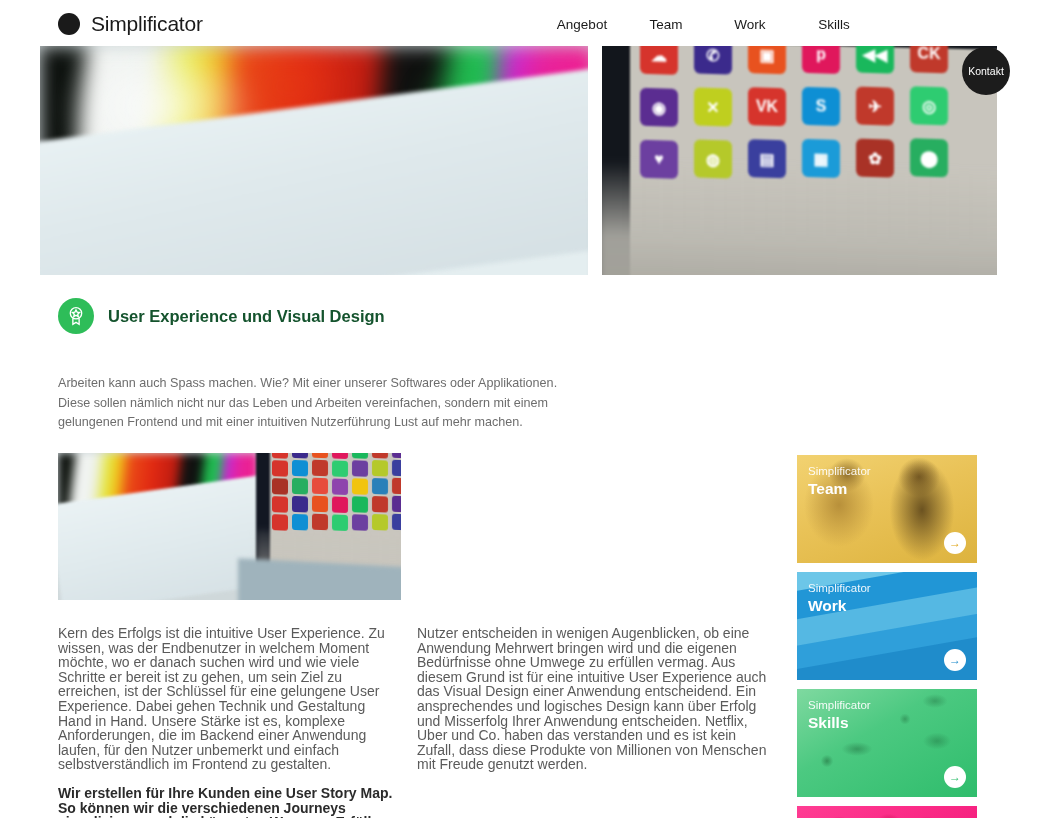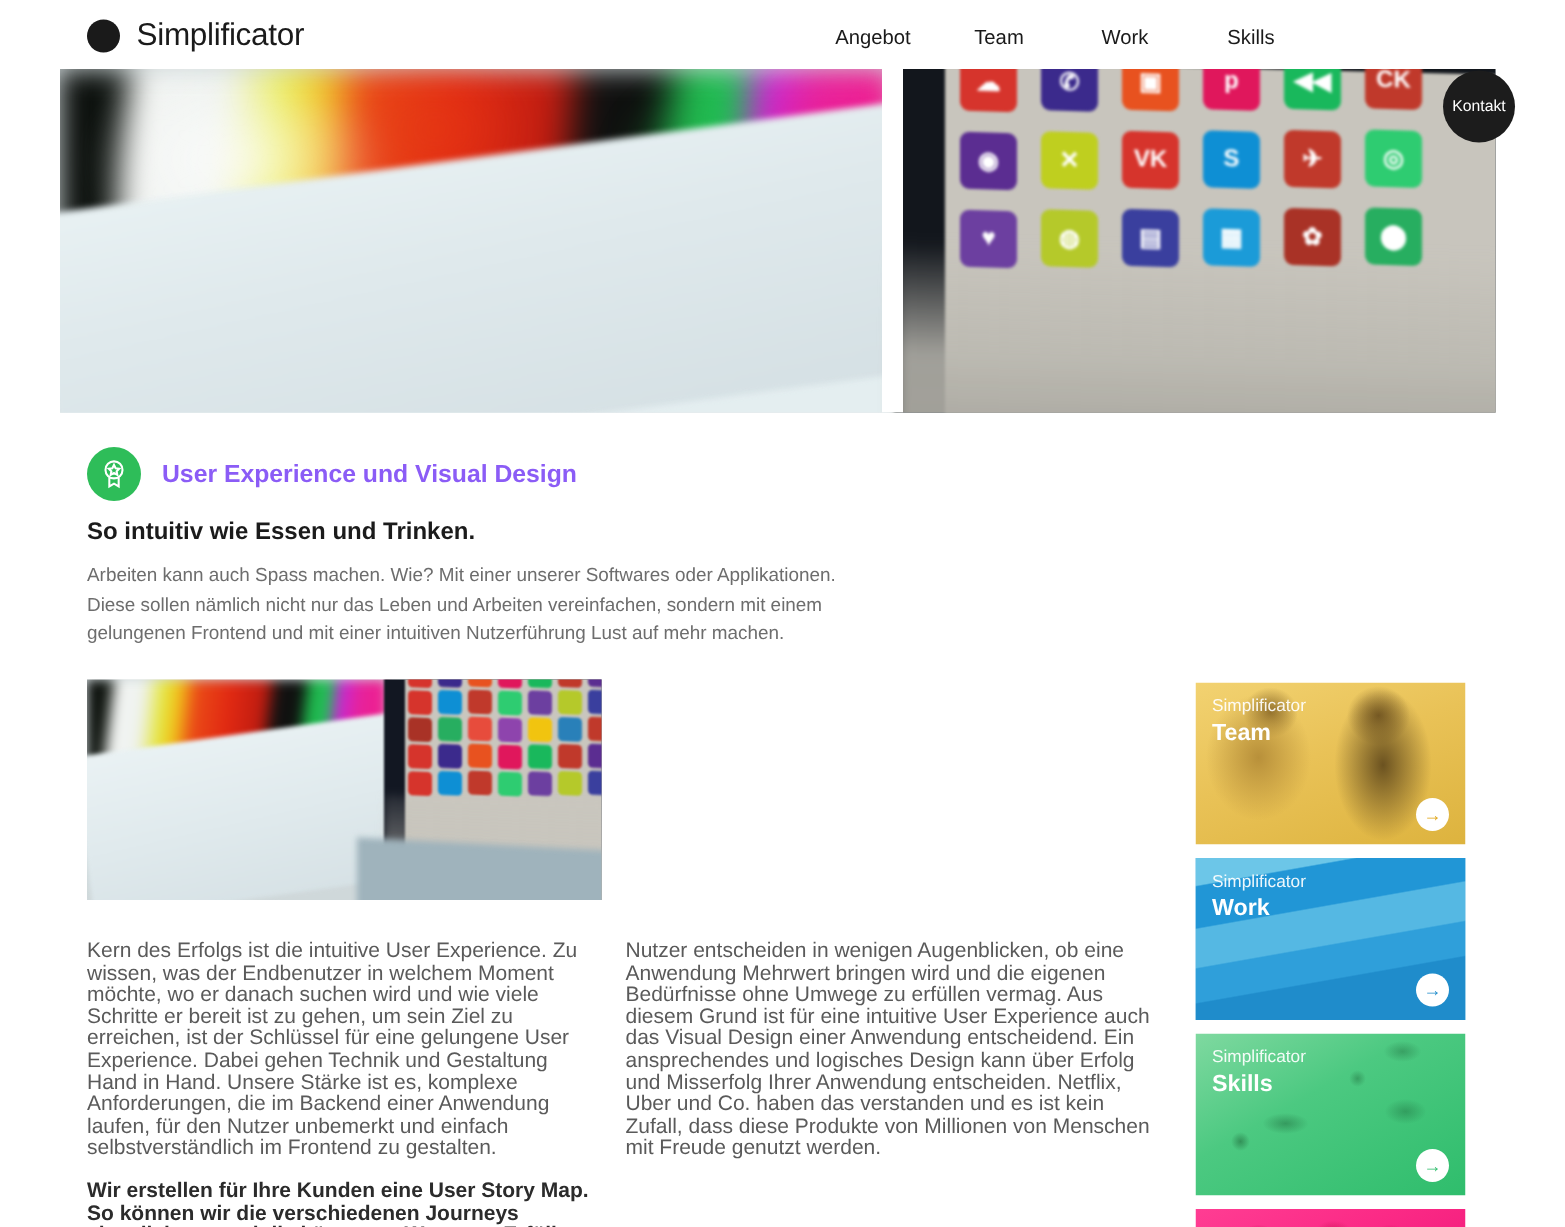--- a/index.html
+++ b/index.html
@@ -125,21 +125,21 @@
 
   
   .sec-head {
     position: absolute; left: 58px; top: 298px;
     display: flex; align-items: center; gap: 14px;
   }
   .badge-circle {
     width: 36px; height: 36px; border-radius: 50%; background: #2ebd59;
     display: flex; align-items: center; justify-content: center; flex: none;
   }
-  .sec-title { font-size: 16.5px; font-weight: bold; color: #8b5cf6; }
+  .sec-title { font-size: 16.5px; font-weight: bold; color: #14532d; }
   .sec-sub {
     position: absolute; left: 58px; top: 346px;
     font-size: 16px; font-weight: bold; color: #1b1b1b;
   }
   .sec-intro {
     position: absolute; left: 58px; top: 374px; width: 530px;
     font-size: 12.6px; line-height: 19.6px; color: #6d6d6d;
   }
 
   
@@ -319,21 +319,20 @@
   <div class="sec-head">
     <div class="badge-circle">
       <svg width="22" height="22" viewBox="0 0 24 24" fill="none" stroke="#ffffff" stroke-width="1.5">
         <circle cx="12" cy="9" r="6.2"></circle>
         <polygon points="12,5.4 13.2,7.8 15.8,8.2 13.9,10 14.4,12.6 12,11.3 9.6,12.6 10.1,10 8.2,8.2 10.8,7.8"></polygon>
         <path d="M8.6 14.4 L8.6 21 L12 19 L15.4 21 L15.4 14.4"></path>
       </svg>
     </div>
     <div class="sec-title">User Experience und Visual Design</div>
   </div>
-  <div class="sec-sub">So intuitiv wie Essen und Trinken.</div>
   <div class="sec-intro">Arbeiten kann auch Spass machen. Wie? Mit einer unserer Softwares oder Applikationen. Diese sollen nämlich nicht nur das Leben und Arbeiten vereinfachen, sondern mit einem gelungenen Frontend und mit einer intuitiven Nutzerführung Lust auf mehr machen.</div>
 
   <div class="content-img">
     <div class="ci-screen"></div>
     <div class="ci-bottom"></div>
     <div class="ci-lapbezel"></div>
     <div class="ci-lapinner"></div>
     <div class="ci-desk"></div>
     <div class="ci-base"></div>
     <div class="ci-tiles" id="ciTiles">

